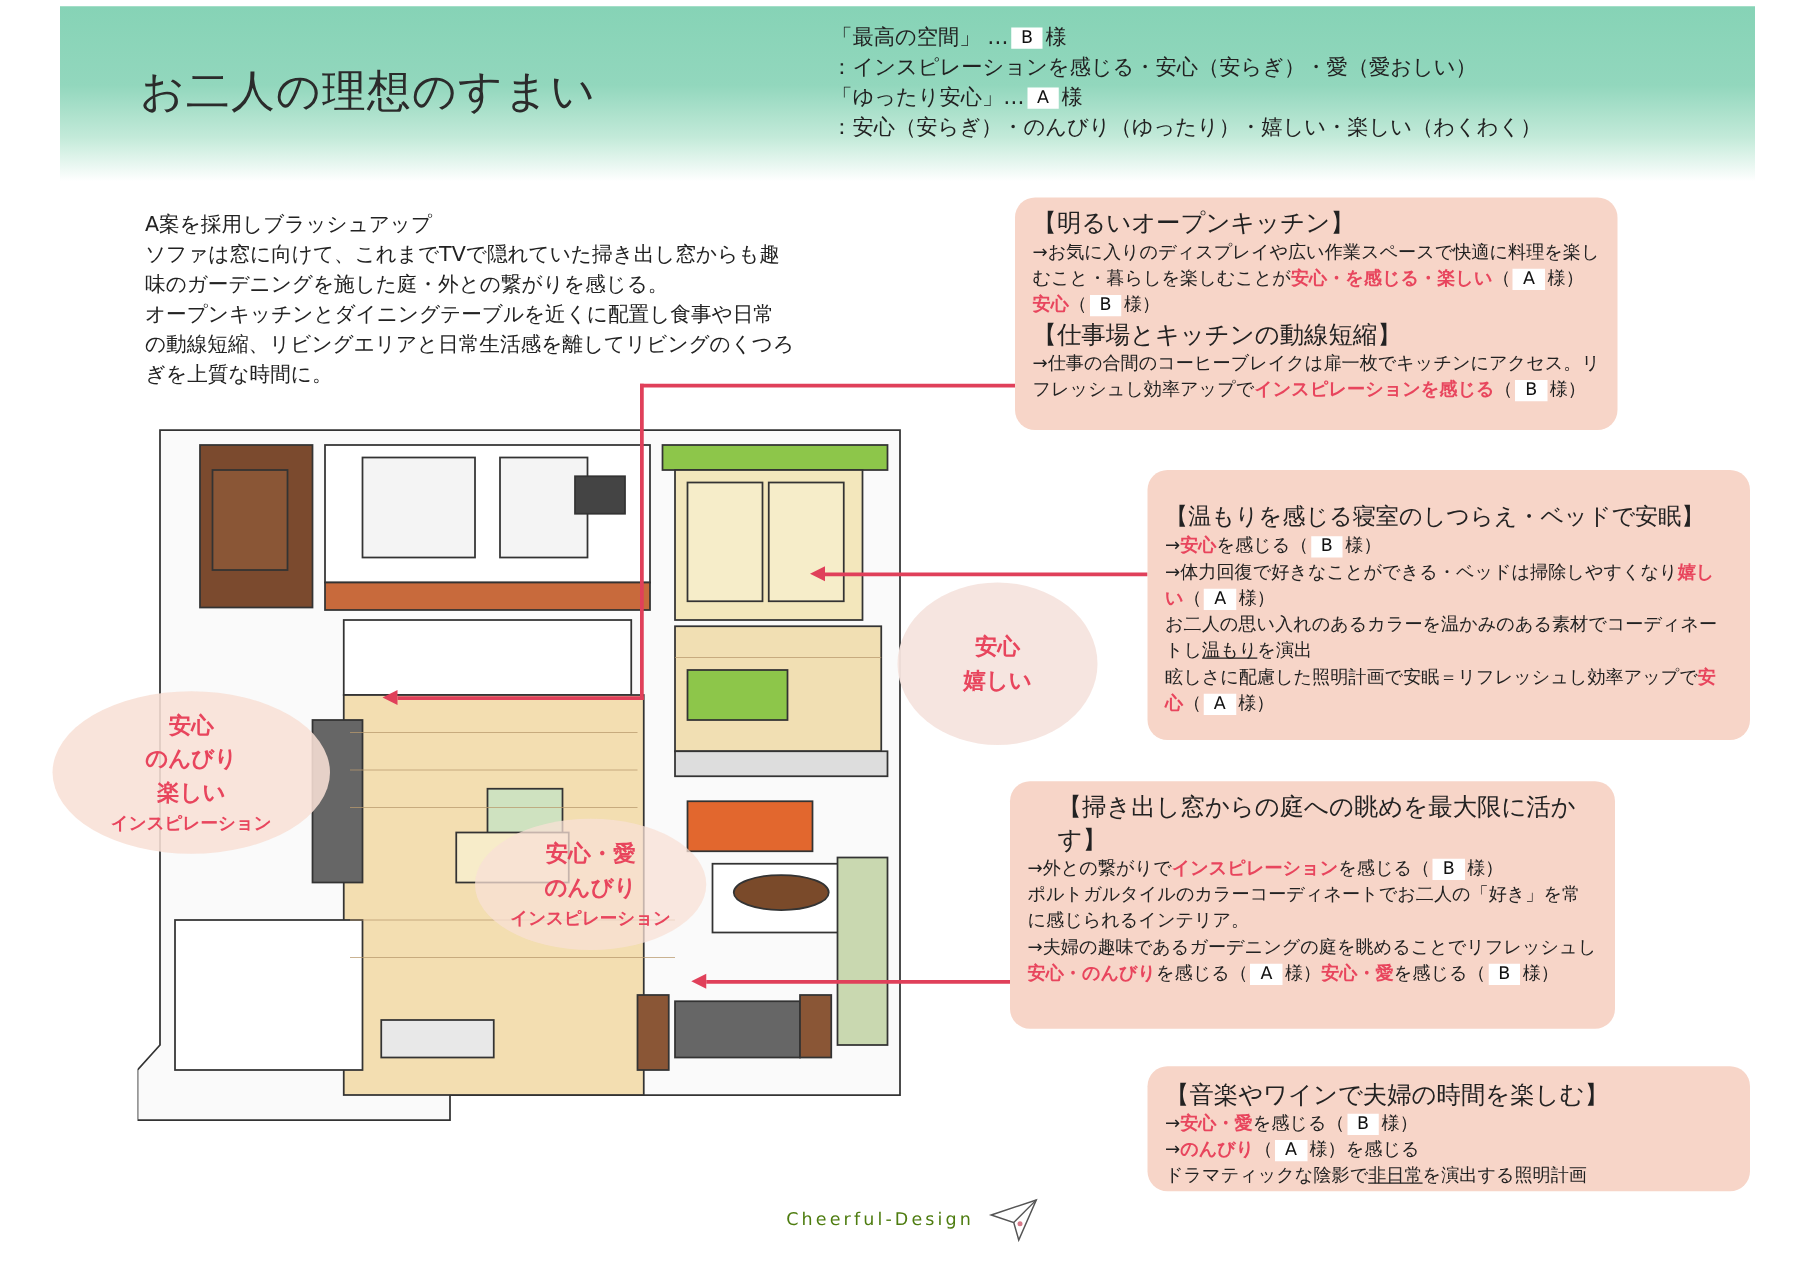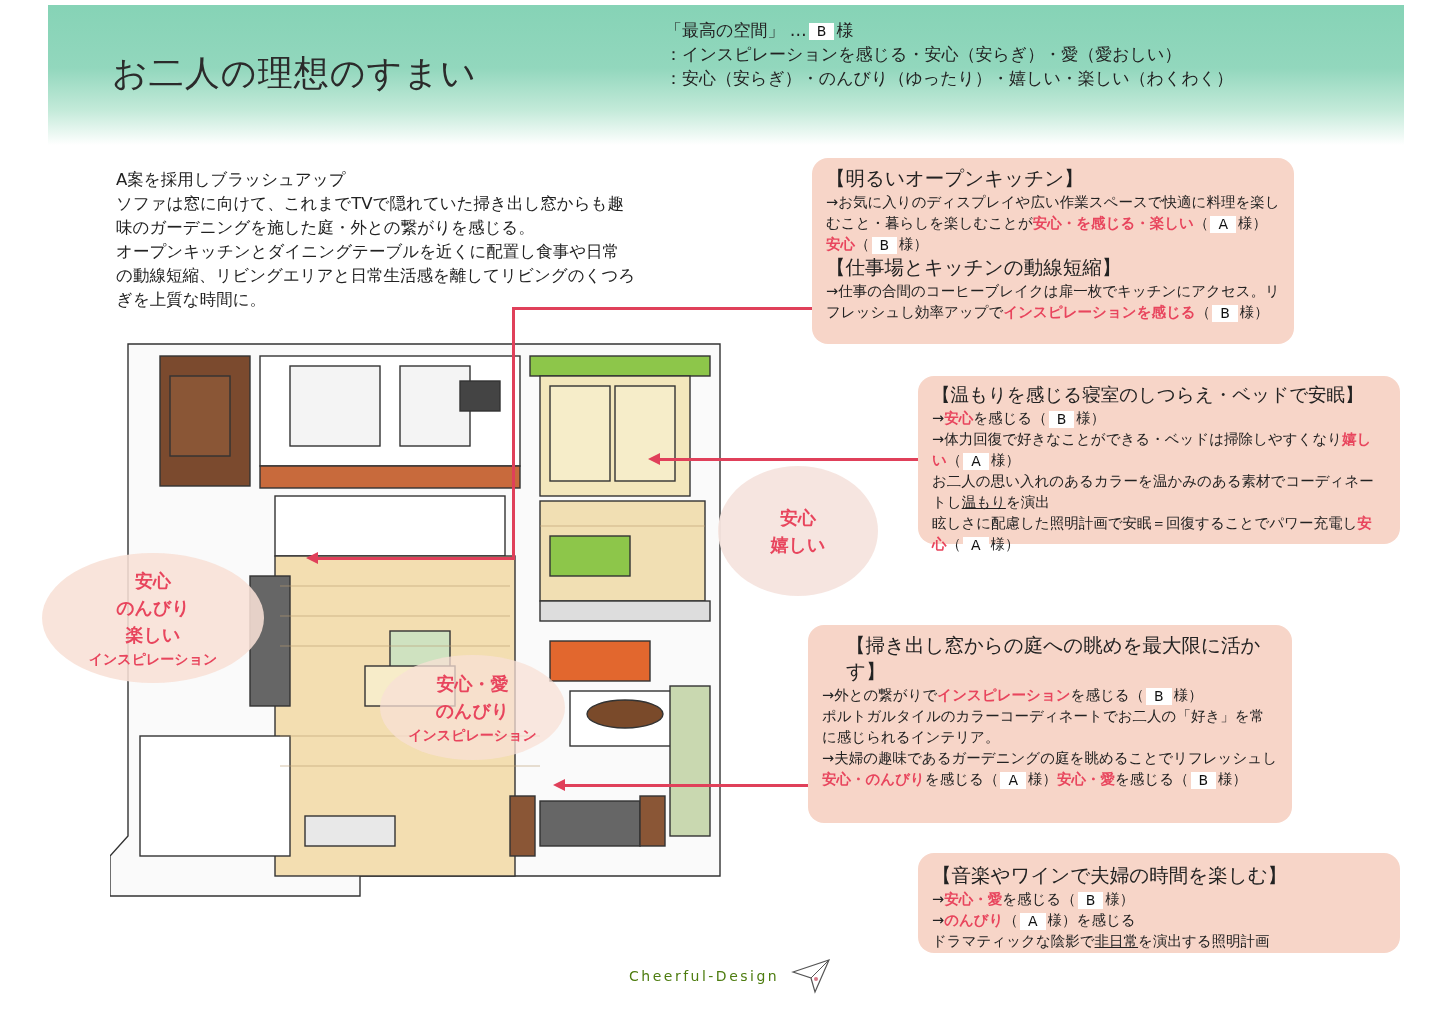--- a/index.html
+++ b/index.html
@@ -26,21 +26,21 @@
 
   .card {
     position: absolute; background: #f7d5c8; border-radius: 16px; padding: 8px 14px; color: #222;
   }
   .card .ct { font-size: 19.5px; line-height: 26px; white-space: nowrap; }
   .card .cb { font-size: 14.5px; line-height: 21px; }
   .red { color: #e8455d; font-weight: bold; }
   .ul { text-decoration: underline; }
 
   .card1 { left: 812px; top: 158px; width: 482px; height: 186px; }
-  .card2 { left: 918px; top: 376px; width: 482px; height: 168px; padding-top: 6px; }
+  .card2 { left: 918px; top: 376px; width: 482px; height: 216px; padding-top: 25px; }
   .card3 { left: 808px; top: 625px; width: 484px; height: 198px; }
   .card4 { left: 918px; top: 853px; width: 482px; height: 100px; padding-top: 10px; }
 
   .plan { position: absolute; left: 110px; top: 336px; width: 620px; height: 570px; }
   .blob {
     position: absolute; border-radius: 50%; background: rgba(248, 224, 214, 0.88);
     display: flex; flex-direction: column; align-items: center; justify-content: center;
     color: #e8455d; font-weight: bold; text-align: center;
   }
   .blob .l { font-size: 18px; line-height: 27px; }
@@ -55,20 +55,21 @@
 </style>
 </head>
 <body>
 
 <div class="header-band"></div>
 <h1 class="page-title">お二人の理想のすまい</h1>
 
 <div class="ideal-list">
   <div class="line"><span>「最高の空間」 …</span><span class="mask">B</span><span>様</span></div>
   <div class="line">：インスピレーションを感じる・安心（安らぎ）・愛（愛おしい）</div>
+  <div class="line"><span>「ゆったり安心」…</span><span class="mask">A</span><span>様</span></div>
   <div class="line">：安心（安らぎ）・のんびり（ゆったり）・嬉しい・楽しい（わくわく）</div>
 </div>
 
 <div class="intro">
   <div class="line">A案を採用しブラッシュアップ</div>
   <div class="line">ソファは窓に向けて、これまでTVで隠れていた掃き出し窓からも趣</div>
   <div class="line">味のガーデニングを施した庭・外との繋がりを感じる。</div>
   <div class="line">オープンキッチンとダイニングテーブルを近くに配置し食事や日常</div>
   <div class="line">の動線短縮、リビングエリアと日常生活感を離してリビングのくつろ</div>
   <div class="line">ぎを上質な時間に。</div>
@@ -155,21 +156,21 @@
   <div class="cb">
     <span>→仕事の合間のコーヒーブレイクは扉一枚でキッチンにアクセス。リフレッシュし効率アップで</span><span class="red">インスピレーションを感じる</span><span>（</span><span class="mask">B</span><span>様）</span>
   </div>
 </div>
 
 <div class="card card2">
   <div class="ct" style="font-size:18.5px;">【温もりを感じる寝室のしつらえ・ベッドで安眠】</div>
   <div class="cb"><span>→</span><span class="red">安心</span><span>を感じる（</span><span class="mask">B</span><span>様）</span></div>
   <div class="cb"><span>→体力回復で好きなことができる・ベッドは掃除しやすくなり</span><span class="red">嬉しい</span><span>（</span><span class="mask">A</span><span>様）</span></div>
   <div class="cb"><span>お二人の思い入れのあるカラーを温かみのある素材でコーディネートし</span><span class="ul">温もり</span><span>を演出</span></div>
-  <div class="cb"><span>眩しさに配慮した照明計画で安眠＝回復することでパワー充電し</span><span class="red">安心</span><span>（</span><span class="mask">A</span><span>様）</span></div>
+  <div class="cb"><span>眩しさに配慮した照明計画で安眠＝リフレッシュし効率アップで</span><span class="red">安心</span><span>（</span><span class="mask">A</span><span>様）</span></div>
 </div>
 
 <div class="card card3">
   <div class="ct" style="white-space:normal;margin-left:24px;">【掃き出し窓からの庭への眺めを最大限に活かす】</div>
   <div class="cb"><span>→外との繋がりで</span><span class="red">インスピレーション</span><span>を感じる（</span><span class="mask">B</span><span>様）</span></div>
   <div class="cb">ポルトガルタイルのカラーコーディネートでお二人の「好き」を常に感じられるインテリア。</div>
   <div class="cb"><span>→夫婦の趣味であるガーデニングの庭を眺めることでリフレッシュし</span><span class="red">安心・のんびり</span><span>を感じる（</span><span class="mask">A</span><span>様）</span><span class="red">安心・愛</span><span>を感じる（</span><span class="mask">B</span><span>様）</span></div>
 </div>
 
 <div class="card card4">

